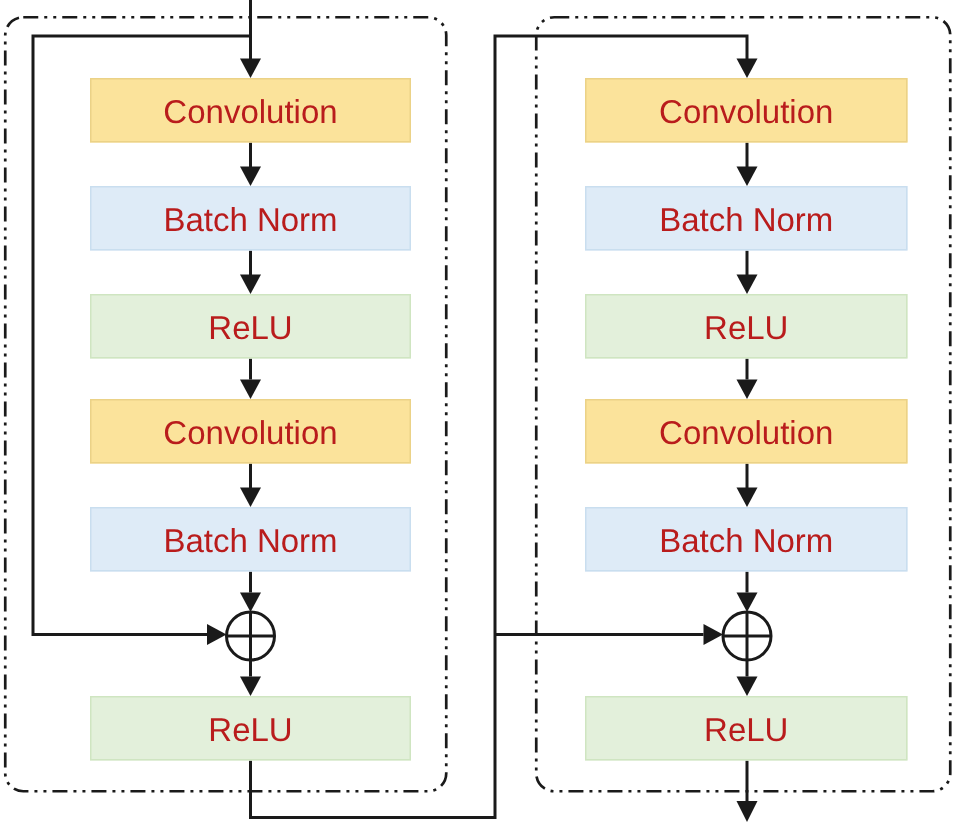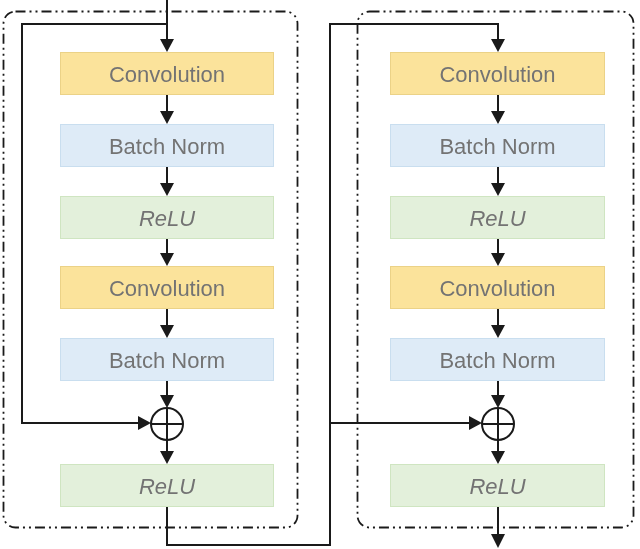--- a/index.html
+++ b/index.html
@@ -42,36 +42,35 @@
     stroke: var(--line-color, #1a1a1a);
     stroke-width: 2;
   }
   .box {
     position: absolute;
     width: 214px;
     height: 43px;
     line-height: 43px;
     text-align: center;
     font-size: 22px;
-    color: #737373;
+    color: #b91c1c;
     border: 1px solid #999;
     box-sizing: border-box;
   }
   .box.conv {
     background: var(--conv-fill, #FBE39B);
     border-color: var(--conv-border, #EBD287);
   }
   .box.bn {
     background: var(--bn-fill, #DEEBF7);
     border-color: var(--bn-border, #C9DEEF);
   }
   .box.relu {
     background: var(--relu-fill, #E3F0DB);
     border-color: var(--relu-border, #CFE5C1);
-    font-style: italic;
   }
 </style>
 </head>
 <body>
 
 <div class="stage">
 
   <svg class="wires" viewBox="0 0 640 549">
 
     <rect class="dashrect" x="3.5" y="11.5" width="294" height="516" rx="12" ry="12"></rect>

